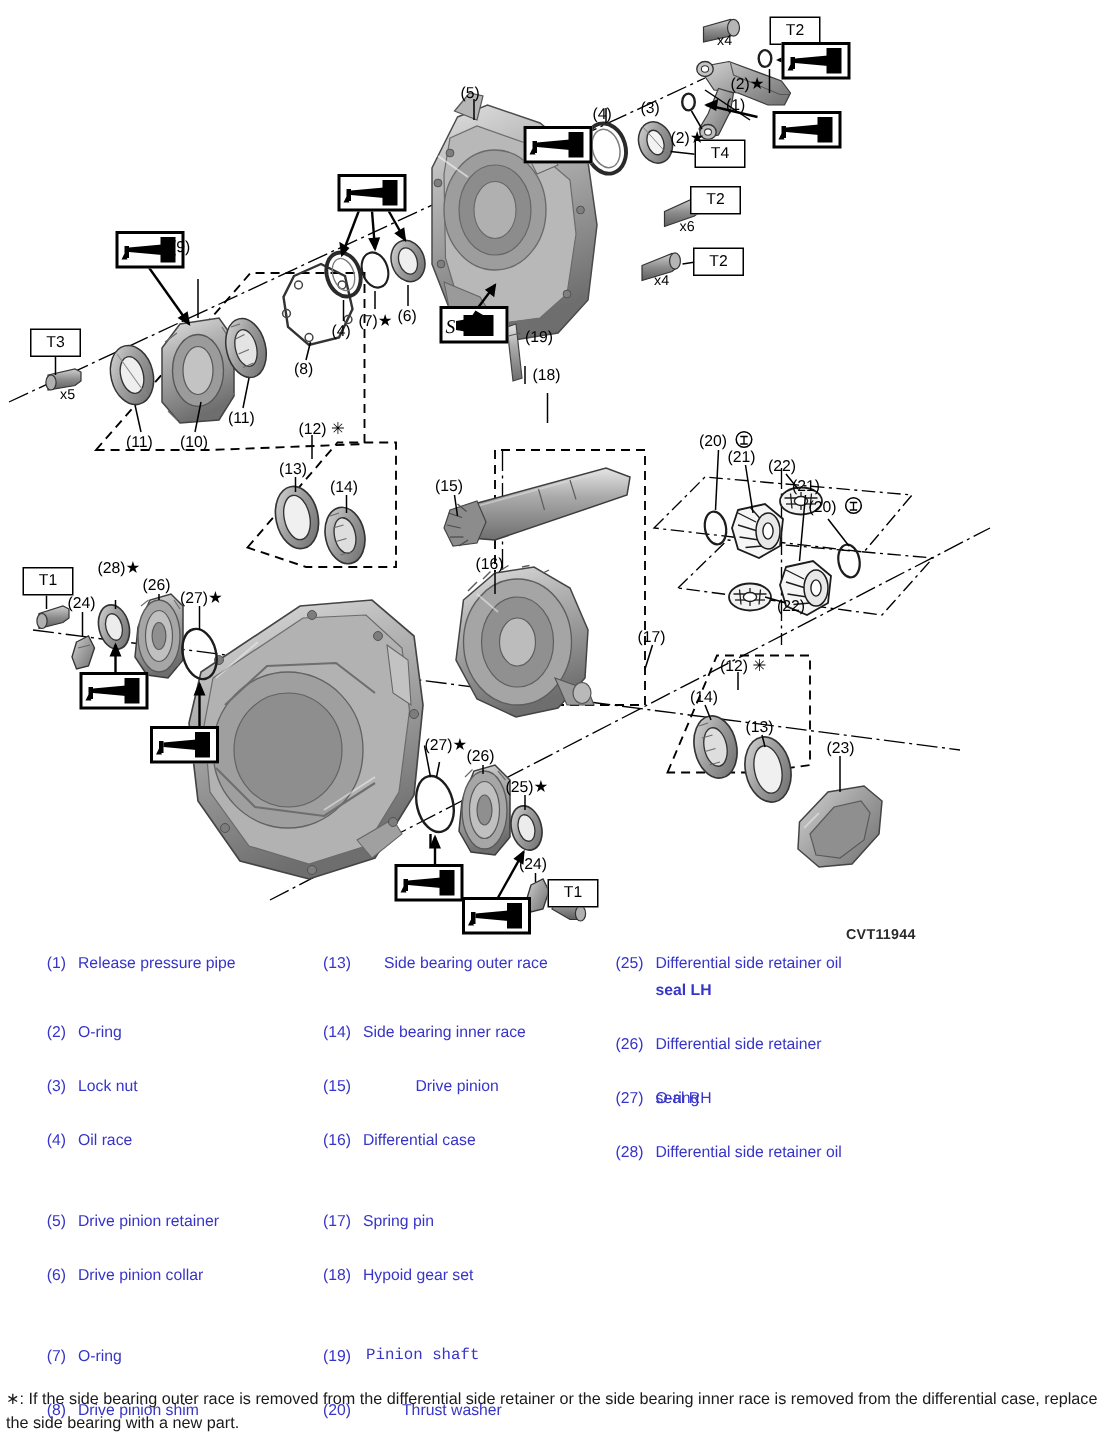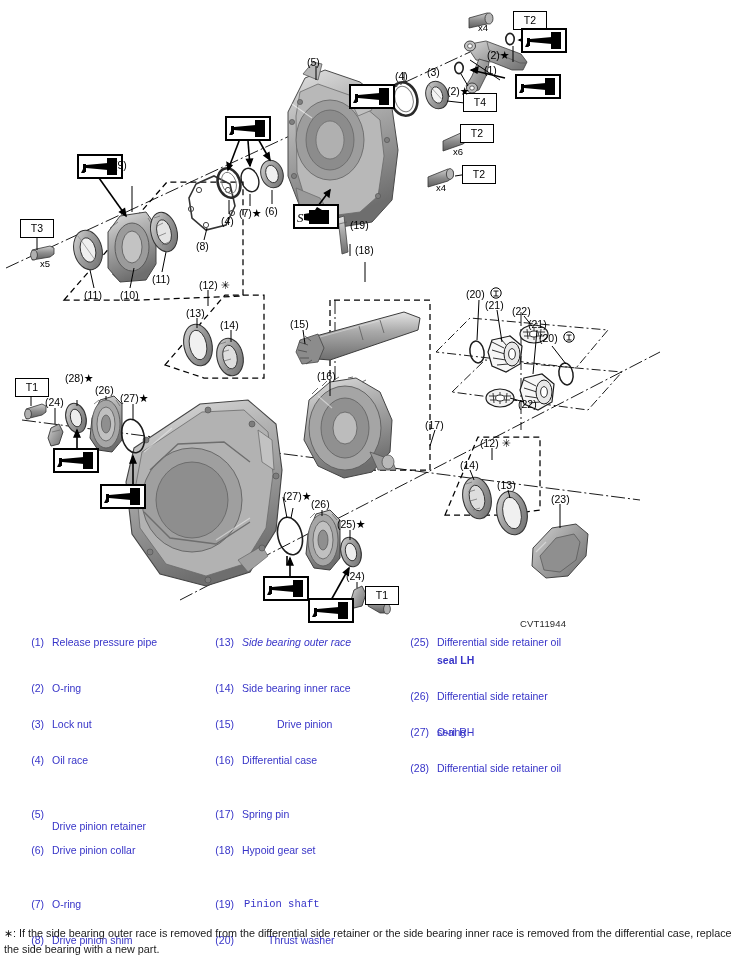--- a/index.html
+++ b/index.html
@@ -43,22 +43,22 @@
   .lg-txt{
     position:absolute;top:0;font-size:10.5px;color:#3734c8;white-space:nowrap;text-align:center;
   }
   .lg-cont{position:absolute;font-size:10.5px;color:#3734c8;white-space:nowrap;}
 
   .note{
     position:absolute;left:4px;top:925px;width:737px;
     font-size:10.8px;color:#1a1a1a;line-height:16px;
   }
   .figcode{
-    position:absolute;left:520px;top:618px;font-size:9.5px;
-    color:#2a2a2a;letter-spacing:0.2px;
+    position:absolute;left:564px;top:618px;font-size:9.5px;
+    color:#2a2a2a;letter-spacing:0.2px;font-weight:bold;
   }
   .xq{position:absolute;font-size:9.5px;color:#000;}
 </style>
 </head>
 <body>
 
 <div class="fig">
 
   <svg width="745" height="640" viewBox="0 0 745 640" style="position:absolute;left:0;top:0;">
     <defs>
@@ -694,41 +694,41 @@
     <div class="lg-row" style="top:46px;">
       <span class="lg-num">(3)</span>
       <span class="lg-txt" style="left:42px;">Lock nut</span>
     </div>
     <div class="lg-row" style="top:64px;">
       <span class="lg-num">(4)</span>
       <span class="lg-txt" style="left:42px;">Oil race</span>
     </div>
     <div class="lg-row" style="top:100px;">
       <span class="lg-num">(5)</span>
-      <span class="lg-txt" style="left:42px;margin-top:12px;">Drive pinion retainer</span>
+      <span class="lg-txt" style="left:42px;">Drive pinion retainer</span>
     </div>
     <div class="lg-row" style="top:118px;">
       <span class="lg-num">(6)</span>
       <span class="lg-txt" style="left:42px;">Drive pinion collar</span>
     </div>
     <div class="lg-row" style="top:154px;">
       <span class="lg-num">(7)</span>
       <span class="lg-txt" style="left:42px;">O-ring</span>
     </div>
     <div class="lg-row" style="top:172px;">
       <span class="lg-num">(8)</span>
       <span class="lg-txt" style="left:42px;">Drive pinion shim</span>
     </div>
 
   </div>
 
   <div class="lg-col" style="left:200px;width:200px;">
     <div class="lg-row" style="top:0;">
       <span class="lg-num">(13)</span>
-      <span class="lg-txt" style="left:42px;font-style:italic;">Side bearing outer race</span>
+      <span class="lg-txt" style="left:56px;">Side bearing outer race</span>
     </div>
     <div class="lg-row" style="top:28px;">
       <span class="lg-num">(14)</span>
       <span class="lg-txt" style="left:42px;">Side bearing inner race</span>
     </div>
     <div class="lg-row" style="top:46px;">
       <span class="lg-num">(15)</span>
       <span class="lg-txt" style="left:42px;margin-left:35px;">Drive pinion</span>
     </div>
     <div class="lg-row" style="top:64px;">

